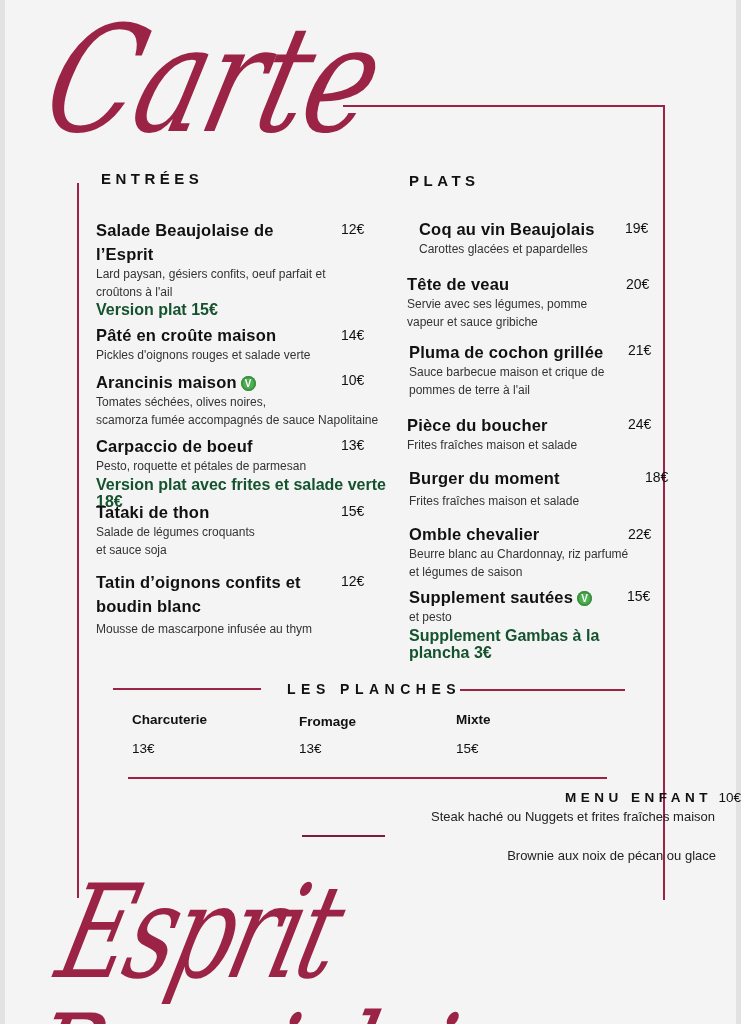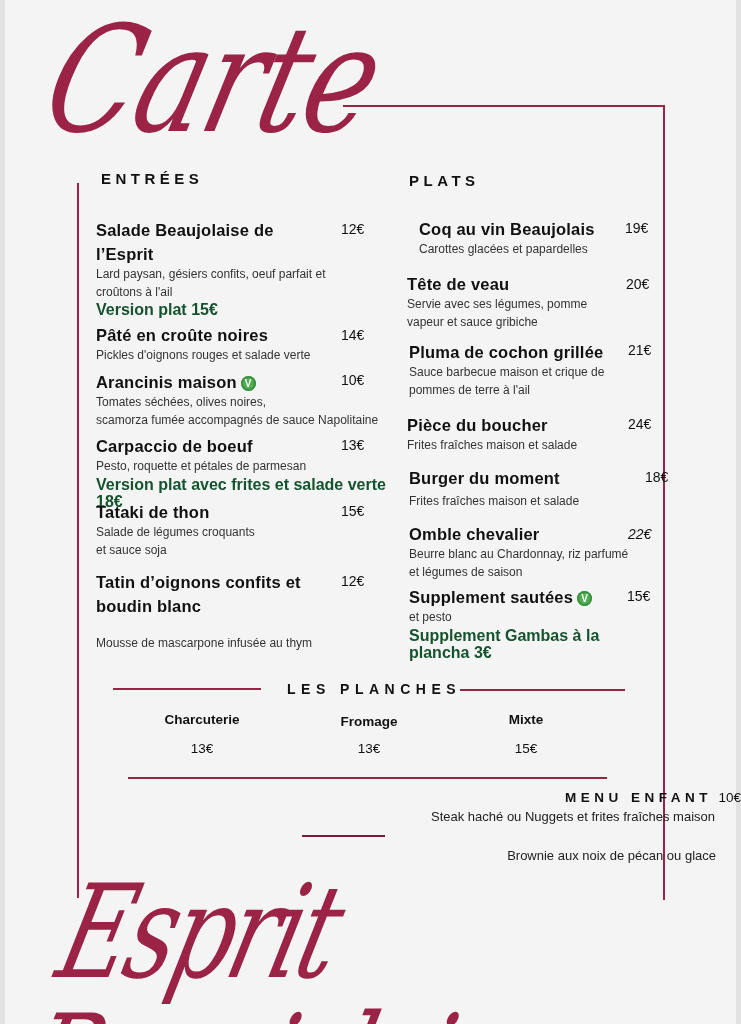--- a/index.html
+++ b/index.html
@@ -14,21 +14,21 @@
   .title-brand { left: 80px; top: 868px; font-size: 96px; line-height: 1; transform: skewX(-14deg) scaleY(1.35); transform-origin: left top; letter-spacing: -4px; }
   .section-head { position: absolute; font-weight: 700; font-size: 15px; letter-spacing: 4.5px; }
   .item { position: absolute; }
   .item-name { font-weight: 700; font-size: 16.5px; line-height: 24px; letter-spacing: 0.2px; }
   .item-desc { font-size: 12px; line-height: 17.5px; color: #333; }
   .item-note { font-size: 16px; line-height: 17px; font-weight: 700; color: #14532d; }
   .price { position: absolute; font-size: 14px; color: #111; }
   .veg { display: inline-block; width: 15px; height: 15px; border-radius: 50%; background: #4caf50; color: #fff;
          font-size: 10px; line-height: 15px; text-align: center; font-weight: 700; vertical-align: 1px; margin-left: 4px;
          box-shadow: inset 0 0 0 2px #3e9142; }
-  .planche { position: absolute; text-align: center; width: 140px; }
+  .planche { position: absolute; width: 140px; }
   .planche-name { font-weight: 700; font-size: 13.5px; }
   .planche-price { font-size: 13.5px; margin-top: 14px; }
   .center-text { position: absolute; width: 741px; left: 0; text-align: right; }
 </style>
 </head>
 <body>
 
 <div class="page-edge-l"></div>
 <div class="page-edge-r"></div>
 
@@ -44,21 +44,21 @@
 <div class="item" style="left:96px; top:218px; width:290px;">
   <div class="item-name">Salade Beaujolaise de</div>
   <div class="item-name">l’Esprit</div>
   <div class="item-desc">Lard paysan, gésiers confits, oeuf parfait et</div>
   <div class="item-desc">croûtons à l'ail</div>
   <div class="item-note">Version plat 15€</div>
 </div>
 <div class="price" style="left:341px; top:221px;">12€</div>
 
 <div class="item" style="left:96px; top:323px; width:290px;">
-  <div class="item-name">Pâté en croûte noires</div>
+  <div class="item-name">Pâté en croûte maison</div>
   <div class="item-desc">Pickles d'oignons rouges et salade verte</div>
 </div>
 <div class="price" style="left:341px; top:327px;">14€</div>
 
 <div class="item" style="left:96px; top:370px; width:300px;">
   <div class="item-name"><span>Arancinis maison</span><span class="veg">V</span></div>
   <div class="item-desc">Tomates séchées, olives noires,</div>
   <div class="item-desc">scamorza fumée accompagnés de sauce Napolitaine</div>
 </div>
 <div class="price" style="left:341px; top:372px;">10€</div>
@@ -73,21 +73,21 @@
 <div class="item" style="left:96px; top:500px; width:290px;">
   <div class="item-name">Tataki de thon</div>
   <div class="item-desc">Salade de légumes croquants</div>
   <div class="item-desc">et sauce soja</div>
 </div>
 <div class="price" style="left:341px; top:503px;">15€</div>
 
 <div class="item" style="left:96px; top:570px; width:290px;">
   <div class="item-name">Tatin d’oignons confits et</div>
   <div class="item-name">boudin blanc</div>
-  <div class="item-desc" style="margin-top:17px;">Mousse de mascarpone infusée au thym</div>
+  <div class="item-desc" style="margin-top:3px;">Mousse de mascarpone infusée au thym</div>
 </div>
 <div class="price" style="left:341px; top:573px;">12€</div>
 
 <div class="item" style="left:407px; top:217px; width:240px;margin-left:12px;">
   <div class="item-name">Coq au vin Beaujolais</div>
   <div class="item-desc">Carottes glacées et papardelles</div>
 </div>
 <div class="price" style="left:625px; top:220px;">19€</div>
 
 <div class="item" style="left:407px; top:272px; width:240px;">
@@ -114,21 +114,21 @@
   <div class="item-name">Burger du moment</div>
   <div class="item-desc" style="margin-top:3px;">Frites fraîches maison et salade</div>
 </div>
 <div class="price" style="left:645px; top:469px;text-align:center;">18€</div>
 
 <div class="item" style="left:409px; top:522px; width:240px;">
   <div class="item-name">Omble chevalier</div>
   <div class="item-desc">Beurre blanc au Chardonnay, riz parfumé</div>
   <div class="item-desc">et légumes de saison</div>
 </div>
-<div class="price" style="left:628px; top:526px;font-style:italic;">22€</div>
+<div class="price" style="left:628px; top:526px;">22€</div>
 
 <div class="item" style="left:409px; top:585px; width:250px;">
   <div class="item-name"><span>Supplement sautées</span><span class="veg">V</span></div>
   <div class="item-desc">et pesto</div>
   <div class="item-note">Supplement Gambas à la plancha 3€</div>
 </div>
 <div class="price" style="left:627px; top:588px;">15€</div>
 
 <div class="accent-line" style="left:113px; top:688px; width:148px; height:2px;"></div>
 <div class="section-head" style="left:287px; top:681px; font-size:14px; letter-spacing:5.5px;">LES PLANCHES</div>

